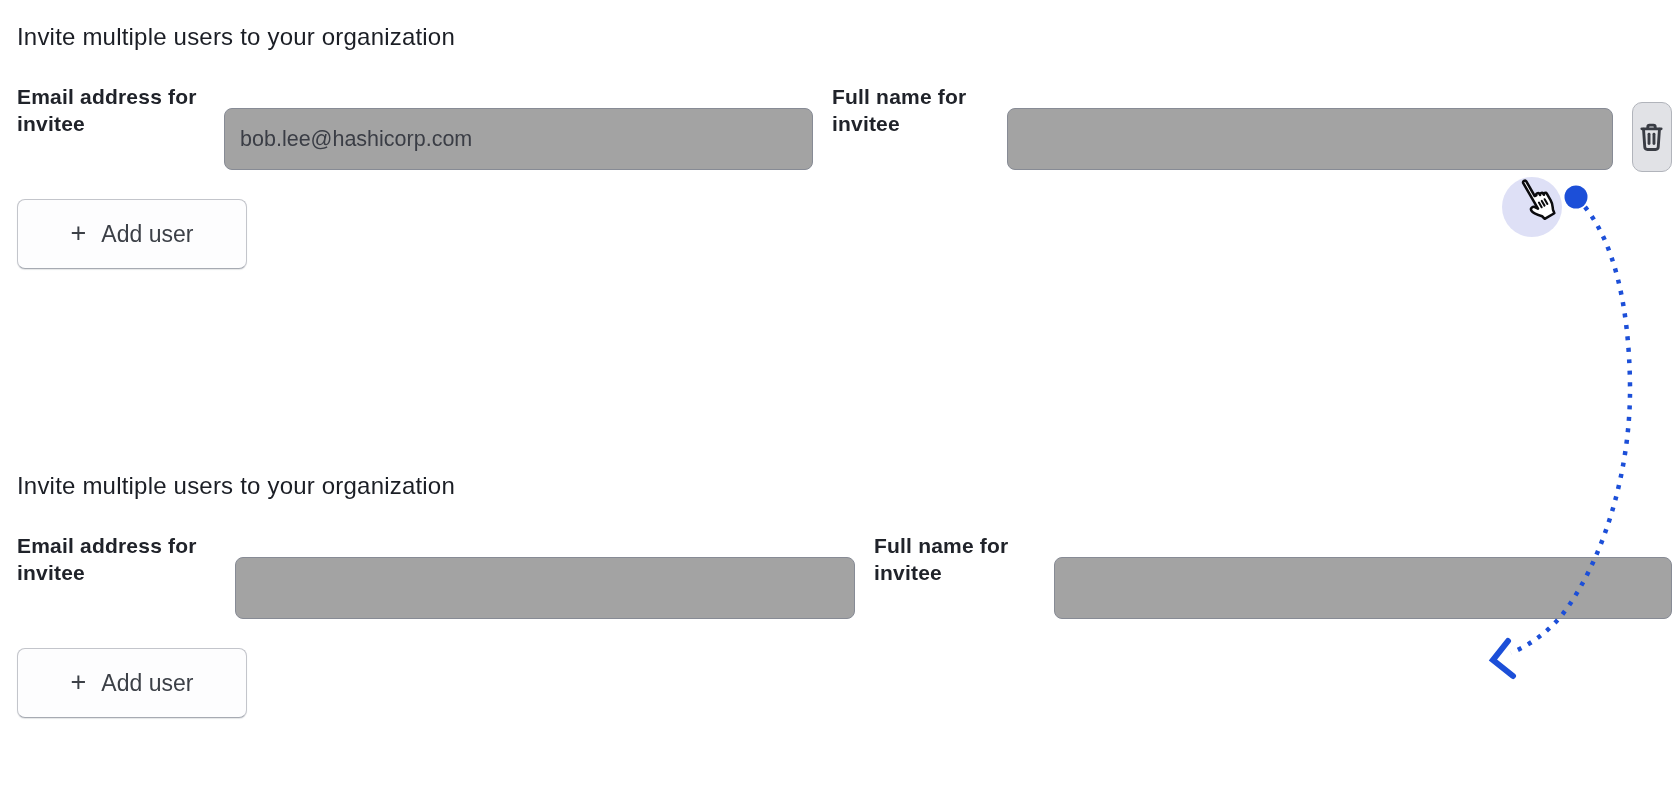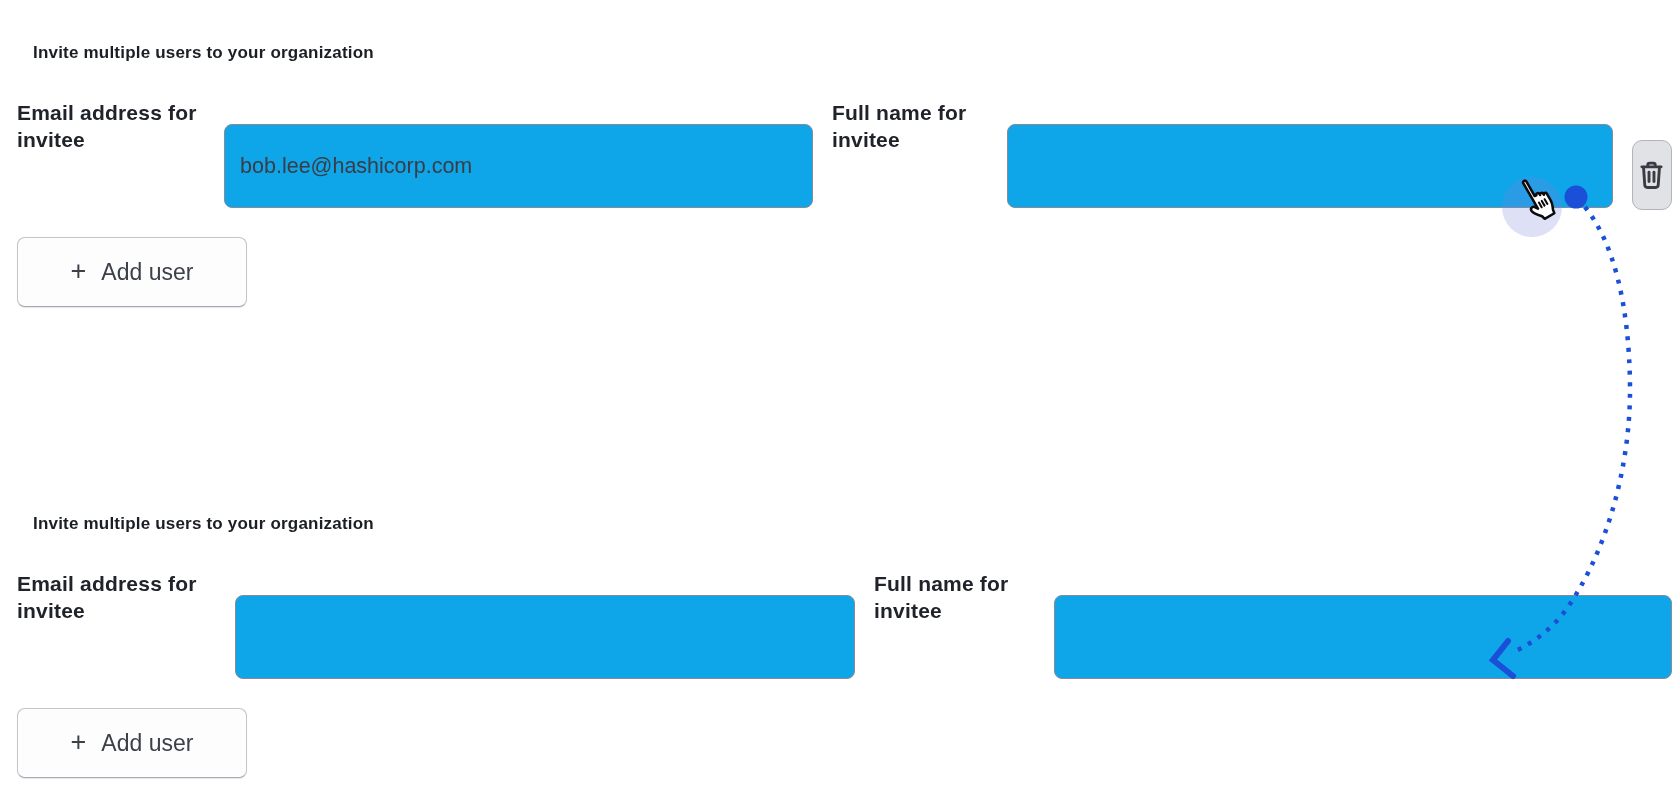--- a/index.html
+++ b/index.html
@@ -3,28 +3,28 @@
 <meta charset="utf-8">
 <style>
   html,body{margin:0;padding:0}
   body{
     width:1672px;height:800px;background:#ffffff;position:relative;overflow:hidden;
     font-family:"Liberation Sans","DejaVu Sans",sans-serif;color:#1d2026;
   }
   .content{padding:23px 0 0 17px}
   .invite-section + .invite-section{margin-top:203px}
   .section-heading{
-    margin:16px;font-size:17px;line-height:27px;font-weight:700;color:#1b1e25;letter-spacing:.2px;
+    margin:0;font-size:24px;line-height:27px;font-weight:400;color:#1b1e25;letter-spacing:.2px;
   }
   .fields-row{display:flex;gap:19px;align-items:flex-end;margin-top:33px}
   .field{display:flex;flex-direction:row}
   .field-label{font-size:21px;line-height:27px;font-weight:600;color:#20232a;letter-spacing:.2px}
   .text-input{
-    margin-top:25px;height:84px;border:1.5px solid #878b95;border-radius:8px;
-    padding:0 15px;font-size:21.5px;color:#3a3d45;font-family:inherit;background:#0ea5e9;
+    margin-top:25px;height:62px;border:1.5px solid #878b95;border-radius:8px;
+    padding:0 15px;font-size:21.5px;color:#3a3d45;font-family:inherit;background:#a3a3a3;
     box-sizing:border-box;outline:none;
   }
   .email-col .text-input{width:714px}
   .name-col .text-input{width:713px}
   .delete-button{
     width:70px;height:70px;margin-bottom:-2px;background:#e1e2e6;border:1.5px solid #b1b4bb;
     border-radius:10px;display:flex;align-items:center;justify-content:center;
     box-sizing:border-box;padding:0;cursor:pointer;
   }
   .add-user-button{

